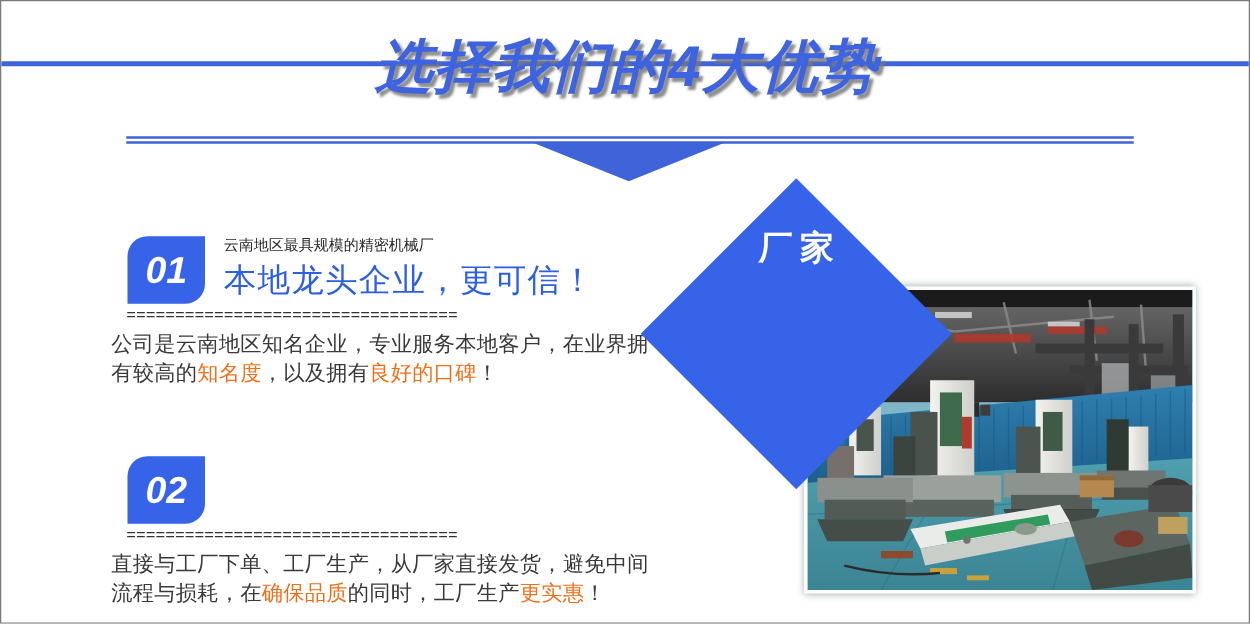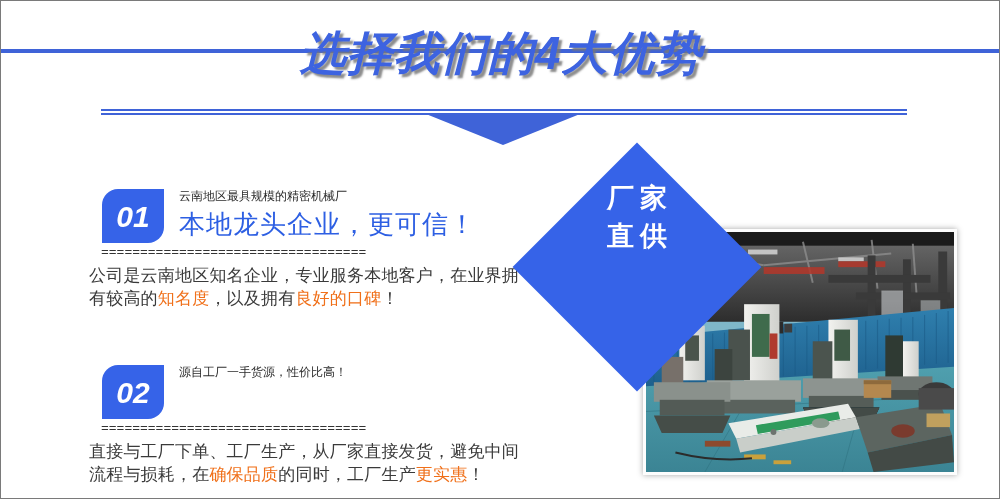--- a/index.html
+++ b/index.html
@@ -223,21 +223,20 @@
       </div>
     </div>
     <div class="eq-rule">==================================</div>
     <div class="body-text"><span>公司是云南地区知名企业，专业服务本地客户，在业界拥有较高</span><span>的</span><span class="hl">知名度</span><span>，以及拥有</span><span class="hl">良好的口碑</span><span>！</span></div>
   </div>
 
   <div class="feature feature-02">
     <div class="feature-head">
       <div class="num-badge">02</div>
       <div class="head-texts">
-        <div class="head-sub">源自工厂一手货源，性价比高！</div>
       </div>
     </div>
     <div class="eq-rule">==================================</div>
     <div class="body-text"><span>直接与工厂下单、工厂生产，从厂家直接发货，避免中间流程与</span><span>损耗，在</span><span class="hl">确保品质</span><span>的同时，工厂生产</span><span class="hl">更实惠</span><span>！</span></div>
   </div>
 
   <div class="photo">
     <svg viewBox="0 0 314 246" preserveAspectRatio="none">
       <defs>
         <linearGradient id="roofg" x1="0" y1="0" x2="0" y2="1">
@@ -394,16 +393,15 @@
       </g>
       <g stroke="#2b2b2b" stroke-width="2" fill="none">
         <path d="M30 226 Q70 236 108 232"></path>
       </g>
     </svg>
   </div>
 
   <div class="diamond"></div>
   <div class="diamond-label">
     <span>厂家</span>
-    <span>直供</span>
   </div>
 
 </div>
 
 </body></html>

